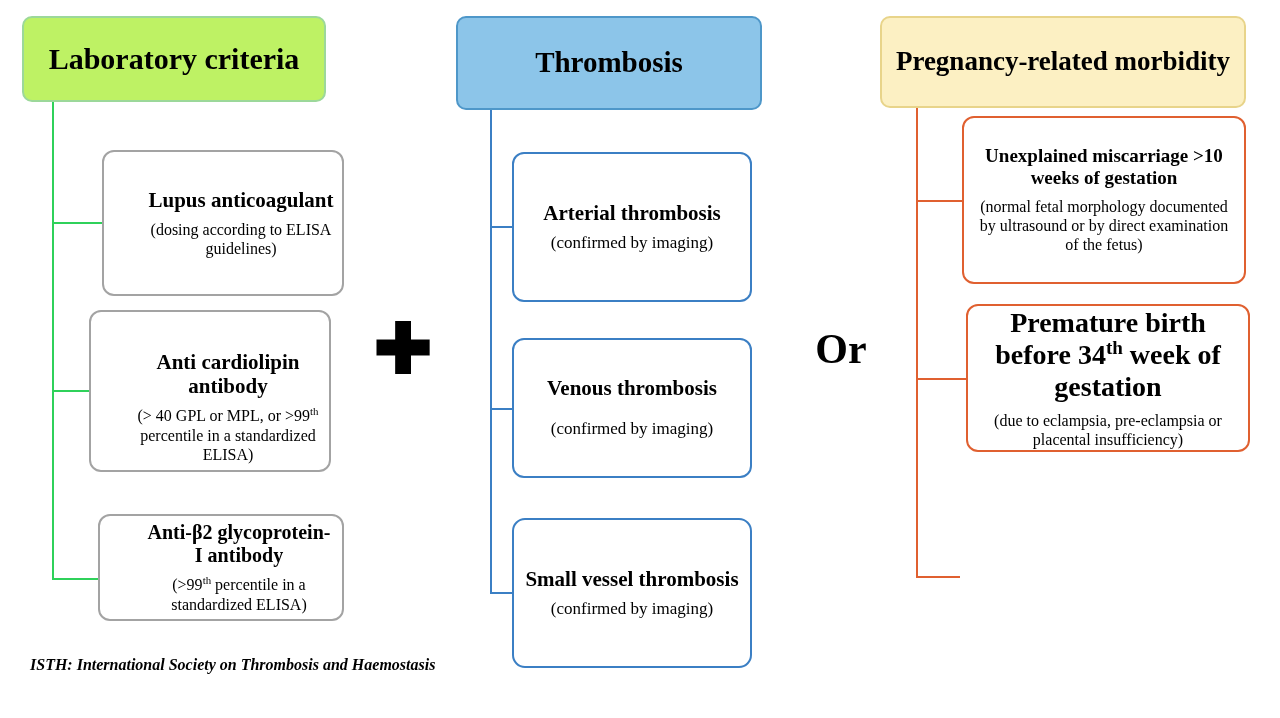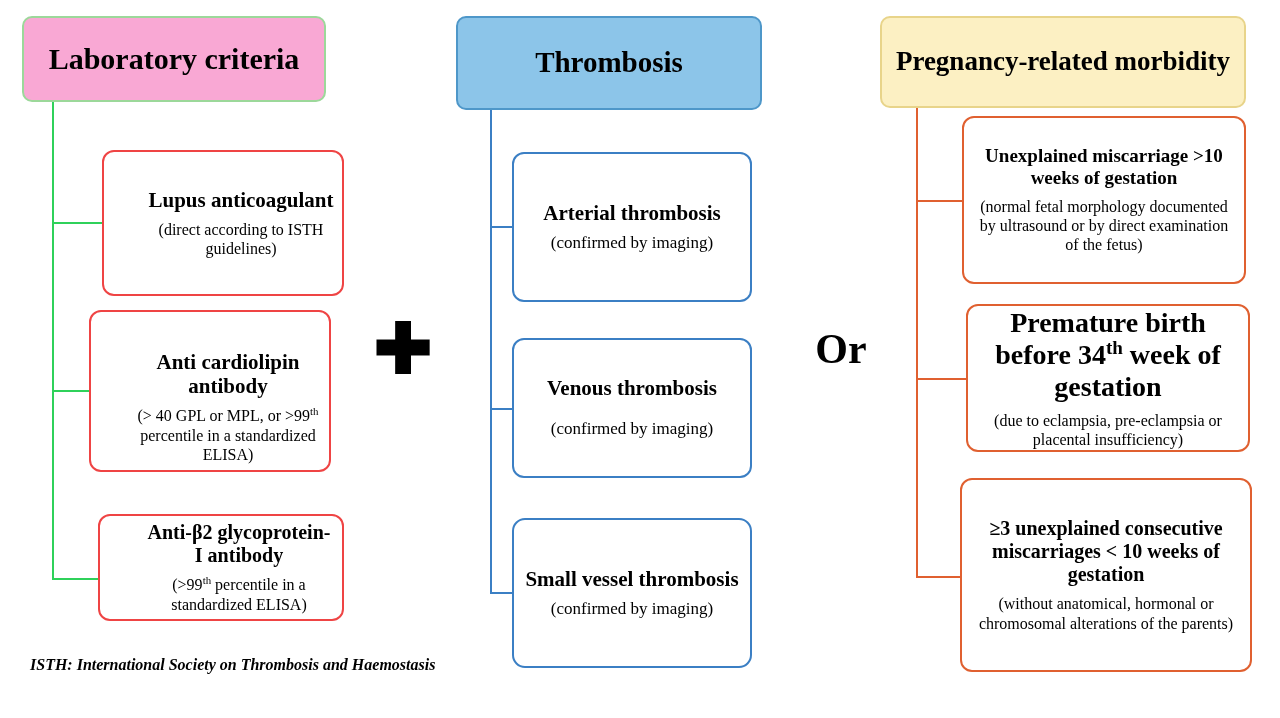--- a/index.html
+++ b/index.html
@@ -52,27 +52,27 @@
     line-height: 1.2;
     margin-top: 8px;
   }
 
   
   #lab-header {
     left: 22px;
     top: 16px;
     width: 304px;
     height: 86px;
-    background: #f9a8d4;
+    background: #bef264;
     border: 2px solid #9cd89a;
     font-size: 30px;
     color: #000;
   }
   .green-node {
-    border: 2px solid #ef4444;
+    border: 2px solid #a3a3a3;
     padding-left: 44px;
   }
   #lab-node-0 { left: 102px; top: 150px;  width: 242px; height: 146px; }
   #lab-node-1 { left: 89px; top: 310px;  width: 242px; height: 162px; justify-content: flex-end; }
   #lab-node-2 { left: 98px;  top: 514px;  width: 246px; height: 107px; }
 
   
   #thr-header {
     left: 456px;
     top: 16px;
@@ -168,21 +168,21 @@
     <span>Laboratory criteria</span>
   </div>
 
   <div class="conn conn-v green-line" style="left:52px; top:102px; height:478px;"></div>
   <div class="conn conn-h green-line" style="left:52px; top:222px; width:50px;"></div>
   <div class="conn conn-h green-line" style="left:52px; top:390px; width:48px;"></div>
   <div class="conn conn-h green-line" style="left:52px; top:578px; width:46px;"></div>
 
   <div class="node-box green-node" id="lab-node-0">
     <div class="node-title" style="font-size:21px;">Lupus anticoagulant</div>
-    <div class="node-sub" style="font-size:16px;">(direct according to ISTH guidelines)</div>
+    <div class="node-sub" style="font-size:16px;">(dosing according to ELISA guidelines)</div>
   </div>
 
   <div class="node-box green-node" id="lab-node-1">
     <div class="node-title" style="font-size:21px;">Anti cardiolipin antibody</div>
     <div class="node-sub" style="font-size:16px;">(&gt; 40 GPL or MPL, or &gt;99<sup>th</sup> percentile in a standardized ELISA)</div>
   </div>
 
   <div class="node-box green-node" id="lab-node-2">
     <div class="node-title" style="font-size:20px;">Anti-β2 glycoprotein-I antibody</div>
     <div class="node-sub" style="font-size:16px;">(&gt;99<sup>th</sup> percentile in a standardized ELISA)</div>
@@ -228,20 +228,16 @@
   <div class="node-box orange-node" id="preg-node-0">
     <div class="node-title" style="font-size:19px;">Unexplained miscarriage &gt;10 weeks of gestation</div>
     <div class="node-sub" style="font-size:16px;">(normal fetal morphology documented by ultrasound or by direct examination of the fetus)</div>
   </div>
 
   <div class="node-box orange-node" id="preg-node-1">
     <div class="node-title" style="font-size:28px;">Premature birth before 34<sup>th</sup> week of gestation</div>
     <div class="node-sub" style="font-size:16px;">(due to eclampsia, pre-eclampsia or placental insufficiency)</div>
   </div>
 
-  <div class="node-box orange-node" id="preg-node-2">
-    <div class="node-title" style="font-size:20px;">≥3 unexplained consecutive miscarriages &lt; 10 weeks of gestation</div>
-    <div class="node-sub" style="font-size:16px;">(without anatomical, hormonal or chromosomal alterations of the parents)</div>
-  </div>
 
   <div id="footnote">ISTH: International Society on Thrombosis and Haemostasis</div>
 
 </div>
 
 </body></html>

